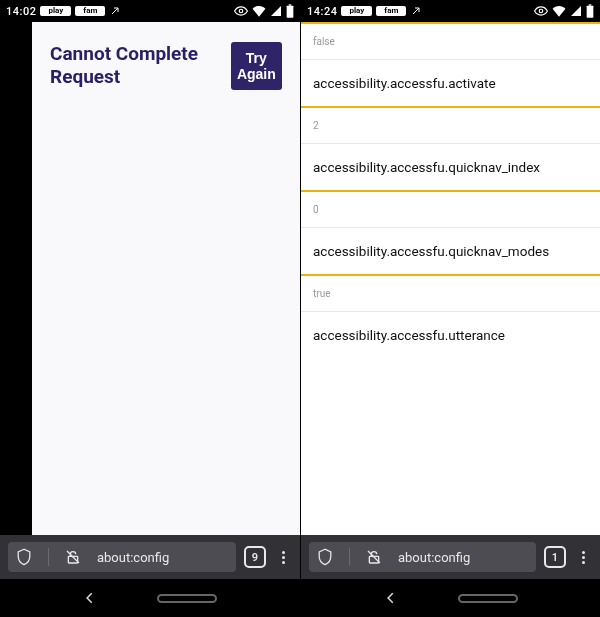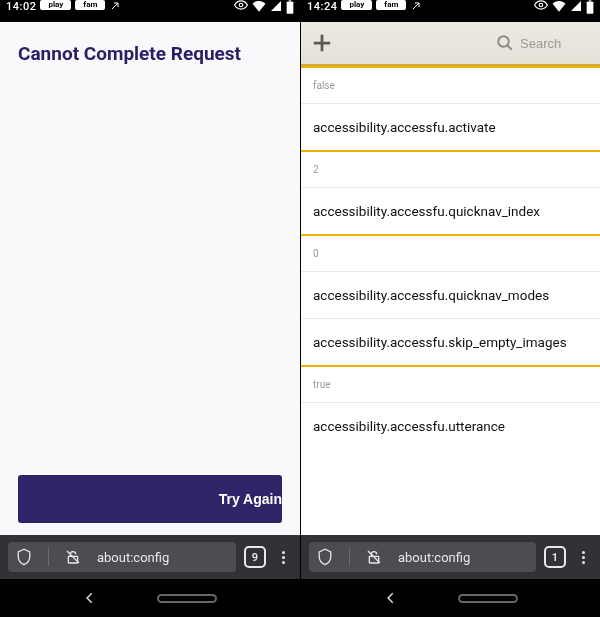--- a/index.html
+++ b/index.html
@@ -2,32 +2,32 @@
 <html><head>
 <meta charset="utf-8">
 <style>
   * { box-sizing: border-box; margin: 0; padding: 0; }
   html, body { width: 600px; height: 617px; overflow: hidden; }
   body { font-family: -apple-system, Roboto, "Helvetica Neue", Arial, sans-serif; display: flex; background:#000; }
   .phone { width: 300px; height: 617px; display: flex; flex-direction: column; background:#000; }
   .phone + .phone { border-left: 1px solid #000; }
 
   
-  .status-bar { height: 22px; background:#000; color:#fff; display:flex; align-items:flex-start; font-size:11px; padding:0 6px; gap:4px; }
+  .status-bar { height: 22px; background:#000; color:#fff; display:flex; align-items:center; font-size:11px; padding:0 6px; gap:4px; }
   .status-bar .clock { font-weight:500; letter-spacing:0.5px; }
   .status-bar .sb-badge { background:#fff; color:#000; font-size:8px; padding:1px 8px; border-radius:2px; font-weight:700; line-height:1; }
   .status-bar .sb-spacer { flex:1; }
   .status-bar svg { display:block; }
 
   
-  .left-content { flex:1; background:#f9f9fb; display:flex; flex-direction:column; padding:20px 18px 12px 18px; }
+  .left-content { flex:1; background:#f9f9fb; display:flex; flex-direction:row; padding:20px 18px 12px 18px;margin-left:32px; }
   .err-title { color:#2b1e66; font-size:19px; font-weight:700; margin-bottom:14px; }
   .err-body { color:#222; font-size:12.5px; line-height:1.45; }
   .left-content .spacer { flex:1; }
-  .try-again { background:#2f2468; color:#fff; border:none; border-radius:3px; height:48px; font-size:14px; font-weight:600; cursor:pointer;text-align:right; }
+  .try-again { background:#2f2468; color:#fff; border:none; border-radius:3px; height:48px; font-size:14px; font-weight:600; cursor:pointer; }
 
   
   .cfg-toolbar { height:44px; background:linear-gradient(#eceae3,#e4e1d7); border-bottom:2px solid #d8a73a; display:flex; align-items:center; padding:0 10px; gap:10px; }
   .plus-icon svg { display:block; }
   .search-wrap { margin-left:auto; display:flex; align-items:center; gap:6px; color:#8a8a82; }
   .search-wrap input { border:none; background:transparent; font-size:13px; color:#555; width:70px; outline:none; }
   .search-wrap input::placeholder { color:#9a9a92; }
 
   .cfg-list { flex:1; background:#fff; overflow:hidden; }
   .cfg-item-name { padding:15px 12px 15px 12px; font-size:13.5px; color:#111; border-top:1px solid #e8e8e8; }
@@ -131,43 +131,28 @@
       </svg>
     <svg width="12" height="12" viewBox="0 0 24 24" fill="#fff">
         <path d="M2 22h20V2L2 22z"></path>
       </svg>
     <svg width="8" height="14" viewBox="0 0 12 20" fill="#fff">
         <rect x="1" y="2" width="10" height="18" rx="1"></rect>
         <rect x="4" y="0" width="4" height="2"></rect>
       </svg>
   </div>
 
-  <div class="cfg-toolbar">
-    <div class="plus-icon">
-      <svg width="22" height="22" viewBox="0 0 24 24" fill="none" stroke="#5a5a52" stroke-width="3">
-          <path d="M12 3v18M3 12h18"></path>
-        </svg>
-    </div>
-    <div class="search-wrap">
-      <svg width="18" height="18" viewBox="0 0 24 24" fill="none" stroke="#8a8a82" stroke-width="2.5">
-          <circle cx="10" cy="10" r="7"></circle>
-          <path d="M21 21l-6-6"></path>
-        </svg>
-      <input type="text" placeholder="Search" style="">
-    </div>
-  </div>
 
   <div class="cfg-list">
     <div class="cfg-item-value">false</div>
     <div class="cfg-item-name">accessibility.accessfu.activate</div>
     <div class="cfg-item-value">2</div>
     <div class="cfg-item-name">accessibility.accessfu.quicknav_index</div>
     <div class="cfg-item-value">0</div>
     <div class="cfg-item-name">accessibility.accessfu.quicknav_modes</div>
-    <div class="cfg-item-name">accessibility.accessfu.skip_empty_images</div>
     <div class="cfg-item-value">true</div>
     <div class="cfg-item-name">accessibility.accessfu.utterance</div>
 
   </div>
 
   <div class="chrome-bar">
     <div class="addr">
       <svg width="16" height="18" viewBox="0 0 24 28" fill="none" stroke="#e8e8e8" stroke-width="2">
           <path d="M12 2 3 6v7c0 6 4 11 9 13 5-2 9-7 9-13V6l-9-4z"></path>
         </svg>

